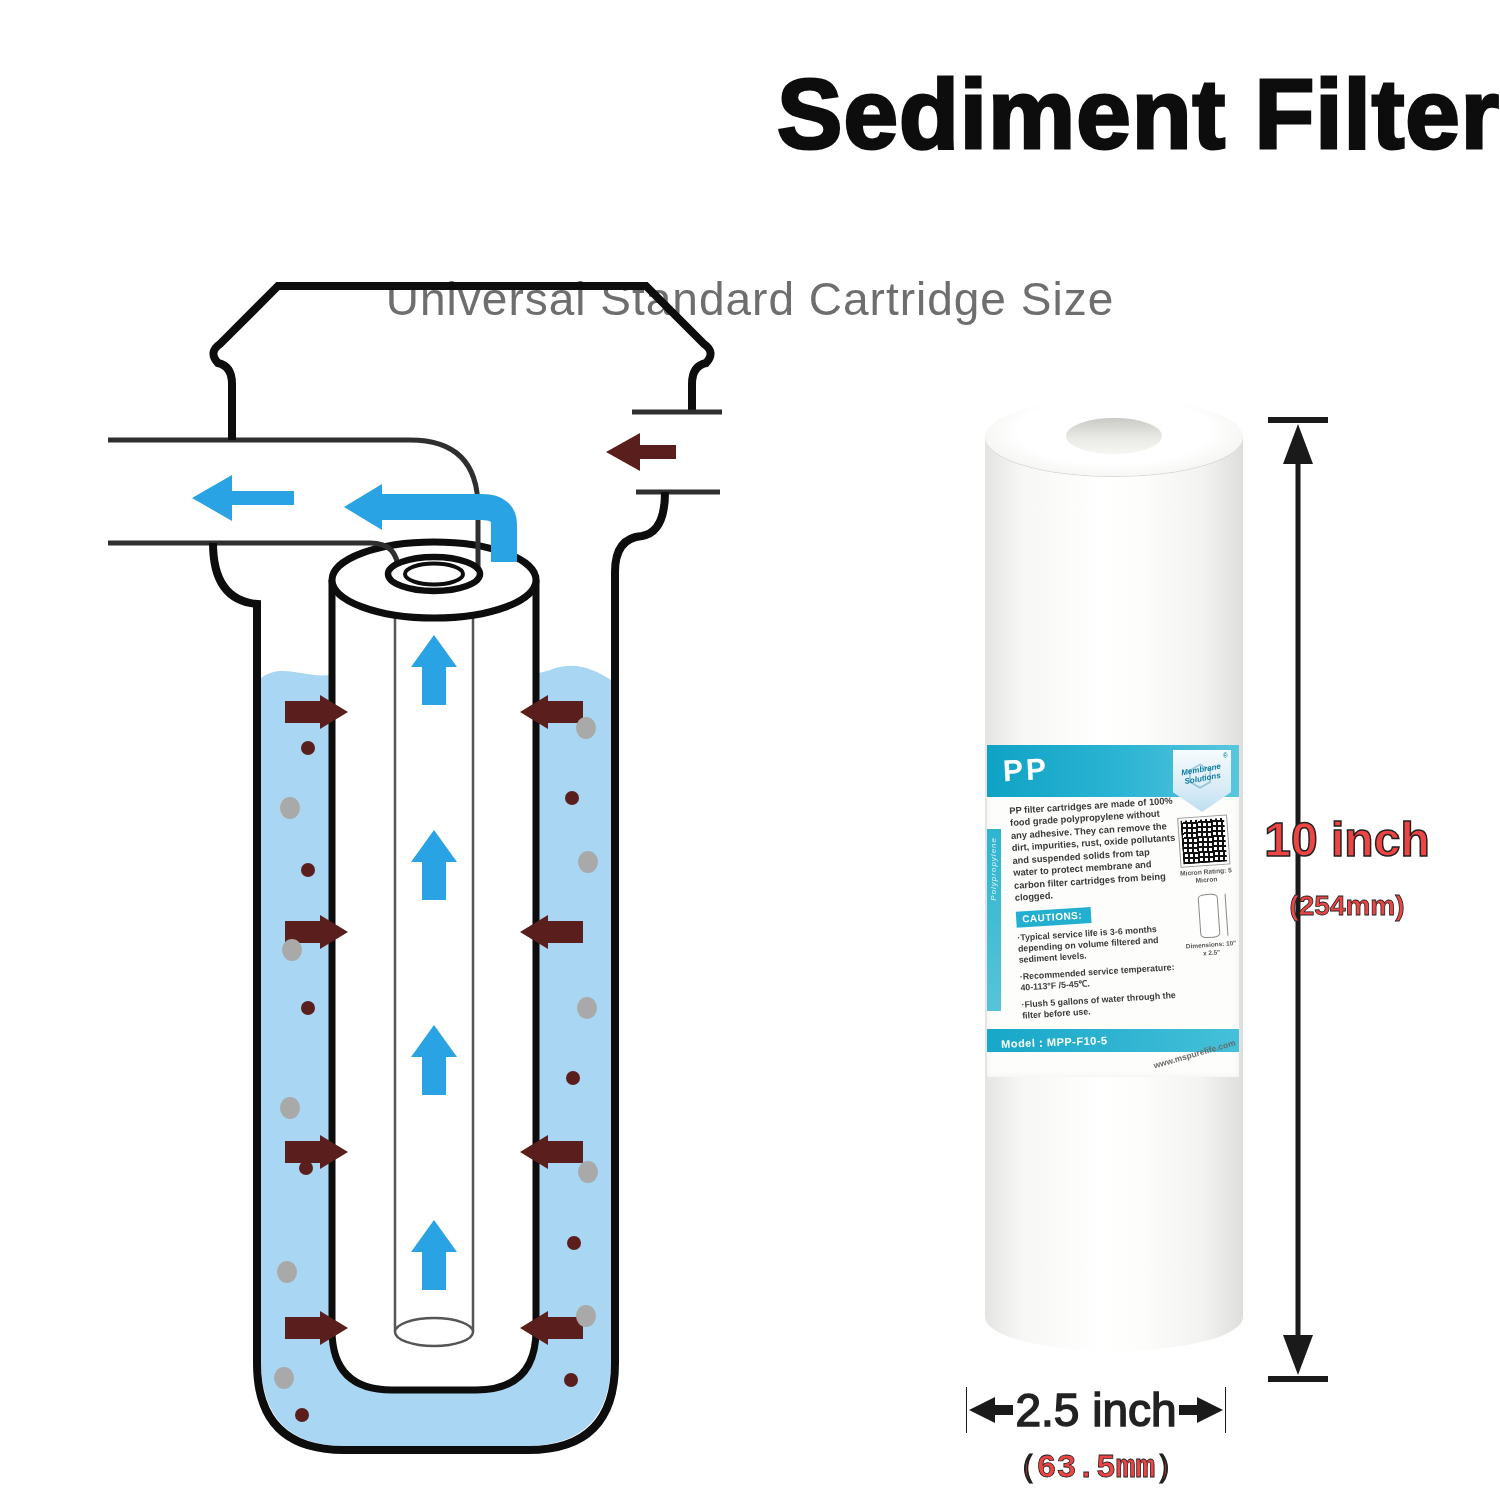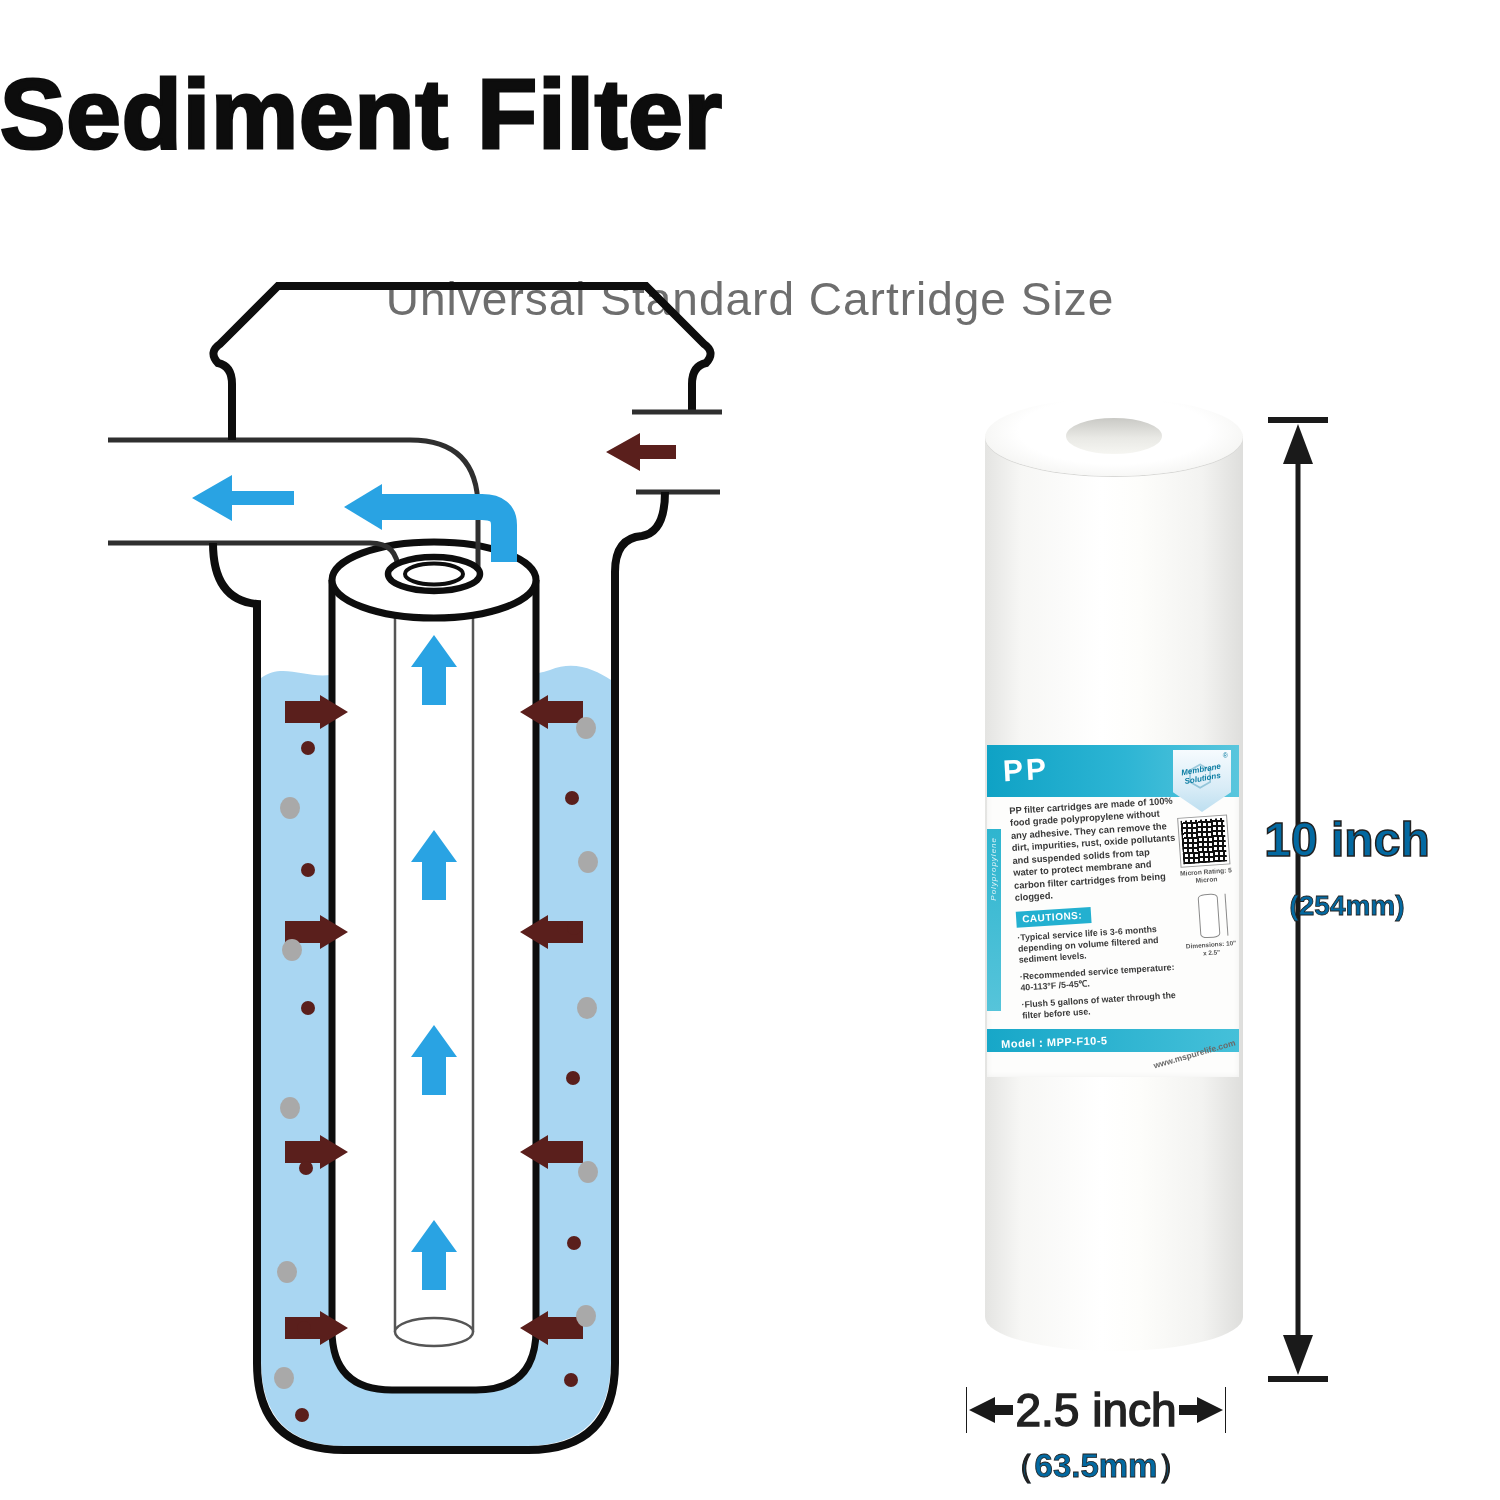--- a/index.html
+++ b/index.html
@@ -1,20 +1,20 @@
 <!DOCTYPE html>
 <html><head>
 <meta charset="utf-8">
 <style>
   html,body{margin:0;padding:0;background:#ffffff;}
   body{font-family:"Liberation Sans", sans-serif; -webkit-font-smoothing:antialiased;}
   .page{position:relative;width:1500px;height:1500px;background:#fff;overflow:hidden;}
 
   
-  .title{position:absolute;left:0;top:58px;width:100%;text-align:left;
+  .title{position:absolute;left:0;top:58px;width:100%;text-align:right;
          font-size:98px;font-weight:bold;color:#0d0d0d;letter-spacing:1px;
          -webkit-text-stroke:3px #0d0d0d;}
   .subtitle{position:absolute;left:0;top:272px;width:100%;text-align:center;
             font-size:46px;font-weight:500;color:#6e6e6e;letter-spacing:1px;}
 
   
   .diagram{position:absolute;left:80px;top:260px;width:860px;height:1220px;}
 
   
   .cartridge{position:absolute;left:985px;top:398px;width:258px;height:977px;}
@@ -64,27 +64,27 @@
   .cyl-caption{margin-top:3px;font-size:6.4px;font-weight:bold;color:#555;line-height:1.2;}
   .model-band{position:absolute;left:0;top:284px;width:100%;height:23px;
               background:linear-gradient(90deg,#17a7c8,#45c0d9);}
   .model-band span{display:block;padding:4px 0 0 14px;font-size:11px;font-weight:bold;color:#fff;
                    letter-spacing:0.5px;transform:rotate(-2deg);}
   .website{position:absolute;right:2px;top:304px;font-size:8.5px;font-weight:bold;color:#6a6a6a;
            transform:rotate(-16deg);}
 
   
   .dim-v{position:absolute;left:1250px;top:412px;width:100px;height:975px;}
-  .dim-h-label{position:absolute;font-weight:bold;color:#0369a1;text-align:center;}
+  .dim-h-label{position:absolute;font-weight:bold;color:#ef4444;text-align:center;}
   .h-in{left:1242px;top:812px;width:210px;font-size:48px;-webkit-text-stroke:1.5px #222;}
   .h-mm{left:1242px;top:890px;width:210px;font-size:28px;-webkit-text-stroke:0.8px #222;}
   .dim-w-row{position:absolute;left:966px;top:1382px;width:260px;height:56px;
              display:flex;align-items:center;justify-content:center;}
   .w-in{font-size:46px;font-weight:normal;color:#222;-webkit-text-stroke:1.5px #222;white-space:nowrap;padding:0 2px;}
-  .w-mm{left:966px;top:1444px;width:260px;font-size:33px;-webkit-text-stroke:0.8px #222;}
+  .w-mm{left:966px;top:1444px;width:260px;font-size:33px;font-family:Liberation Mono, monospace;-webkit-text-stroke:0.8px #222;}
   .dim-bar{width:5px;height:46px;background:#1a1a1a;}
   .dim-arrow{flex:0 0 auto;}
 </style>
 </head>
 <body>
 
 <div class="page">
 
   <div class="title">Sediment Filter</div>
   <div class="subtitle">Universal Standard Cartridge Size</div>

